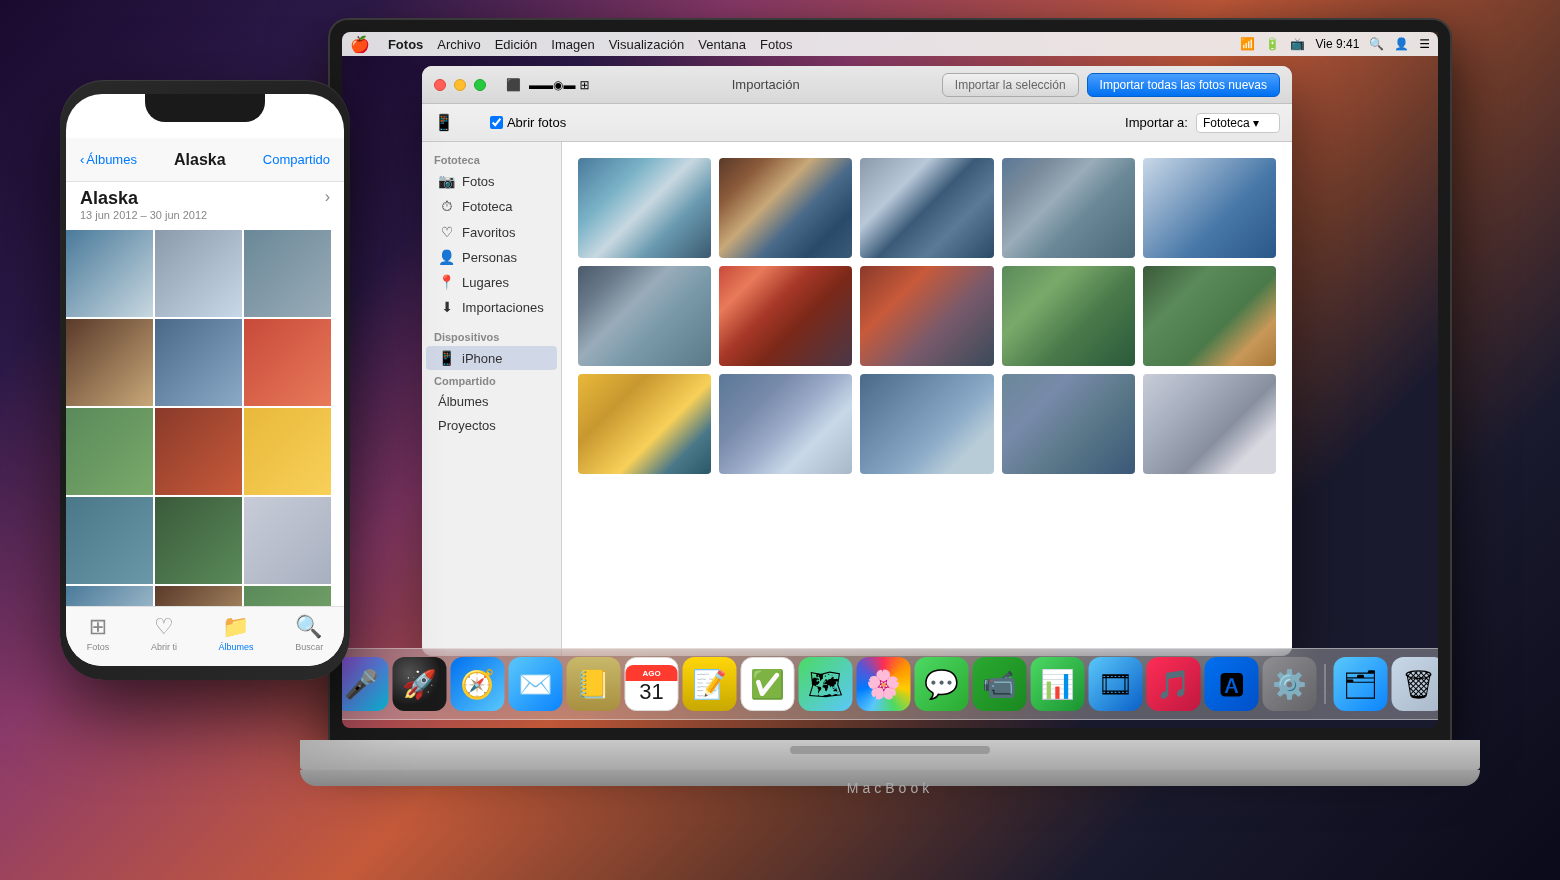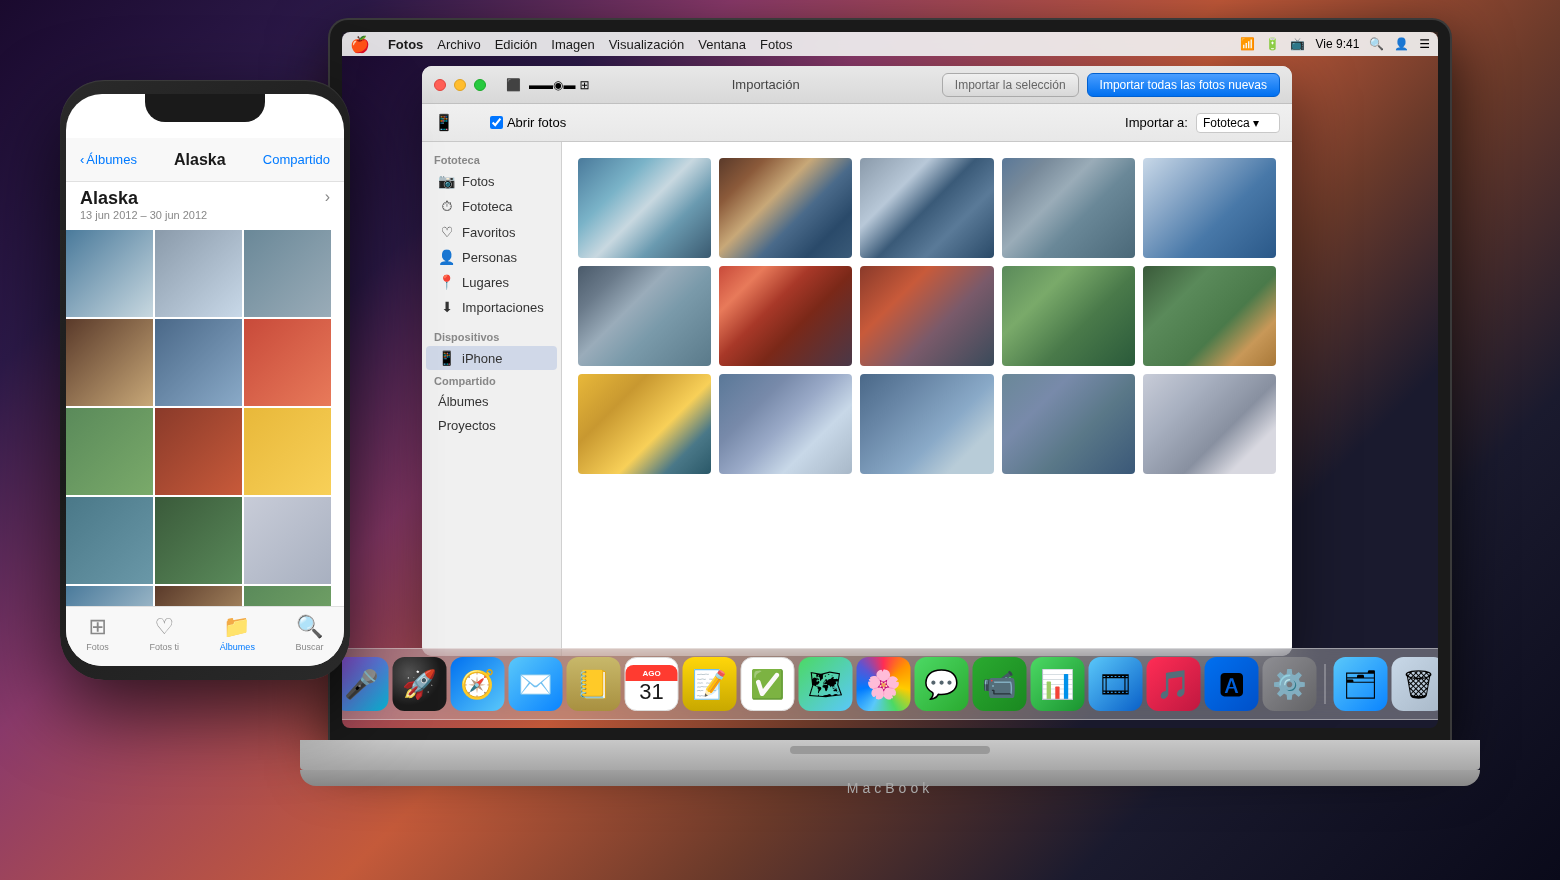--- a/index.html
+++ b/index.html
@@ -773,21 +773,21 @@
 
       </div>
 
       <div class="iphone-tab-bar">
         <div class="tab-item">
           <span class="tab-icon">⊞</span>
           <span>Fotos</span>
         </div>
         <div class="tab-item">
           <span class="tab-icon">♡</span>
-          <span>Fotos ti</span>
+          <span>Abrir ti</span>
         </div>
         <div class="tab-item active">
           <span class="tab-icon">📁</span>
           <span>Álbumes</span>
         </div>
         <div class="tab-item">
           <span class="tab-icon">🔍</span>
           <span>Buscar</span>
         </div>
       </div>

